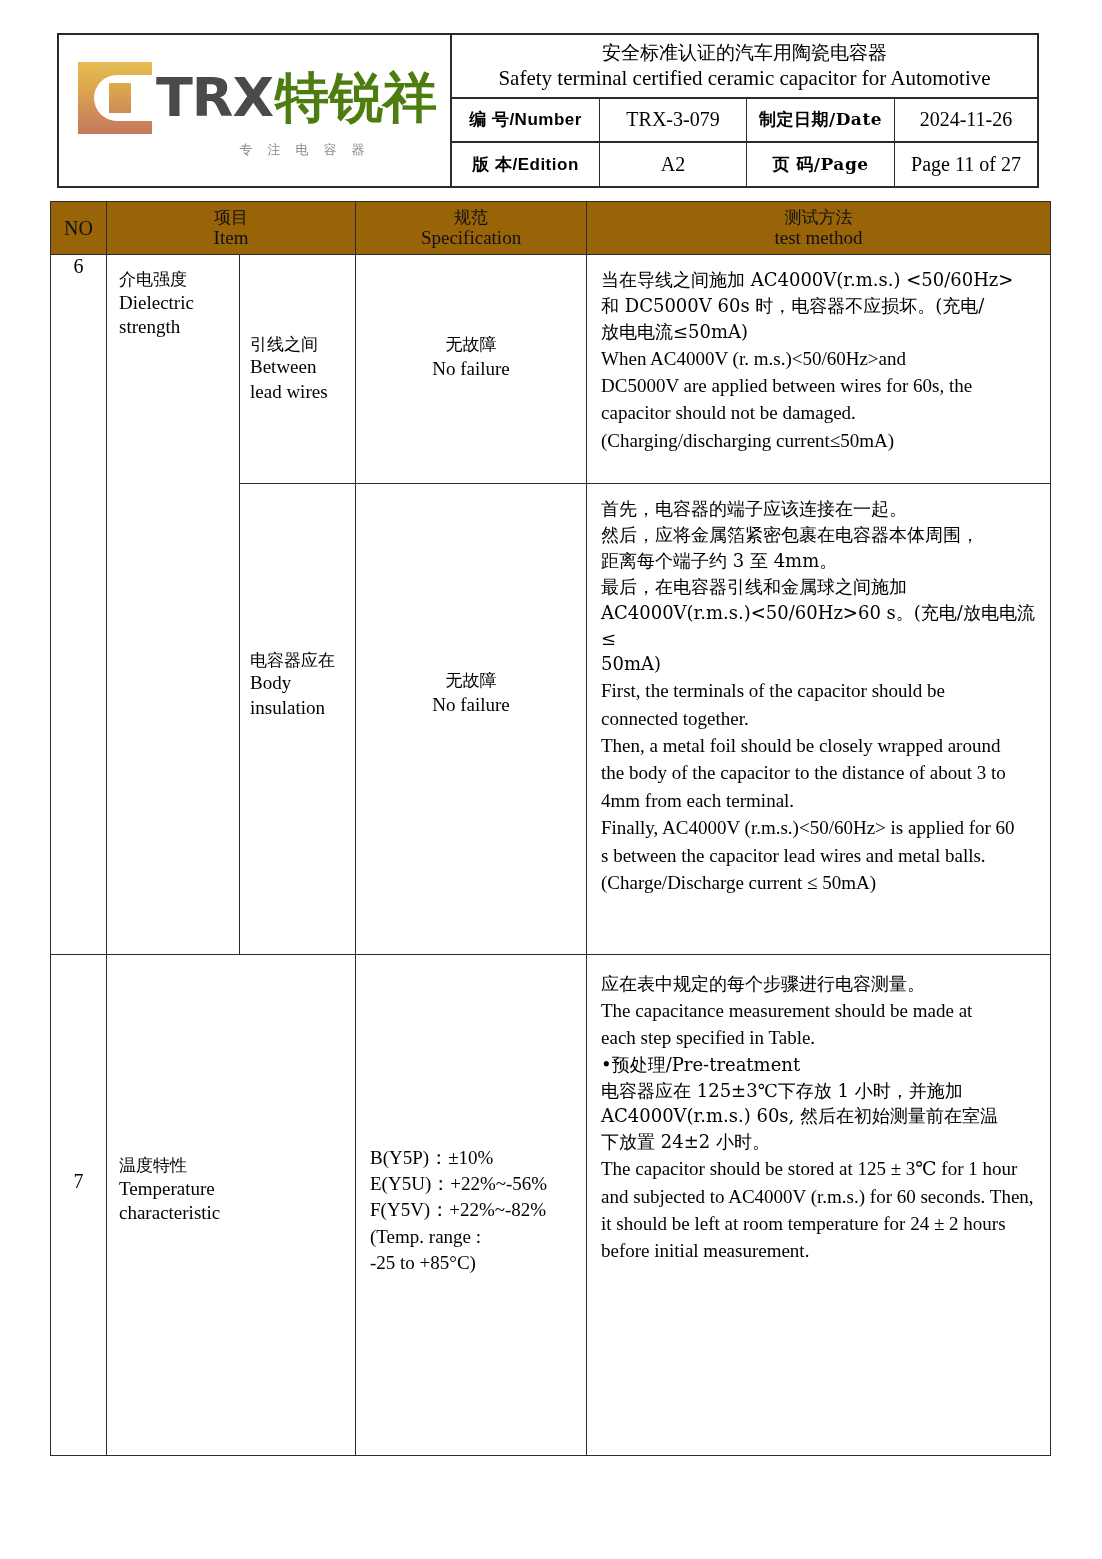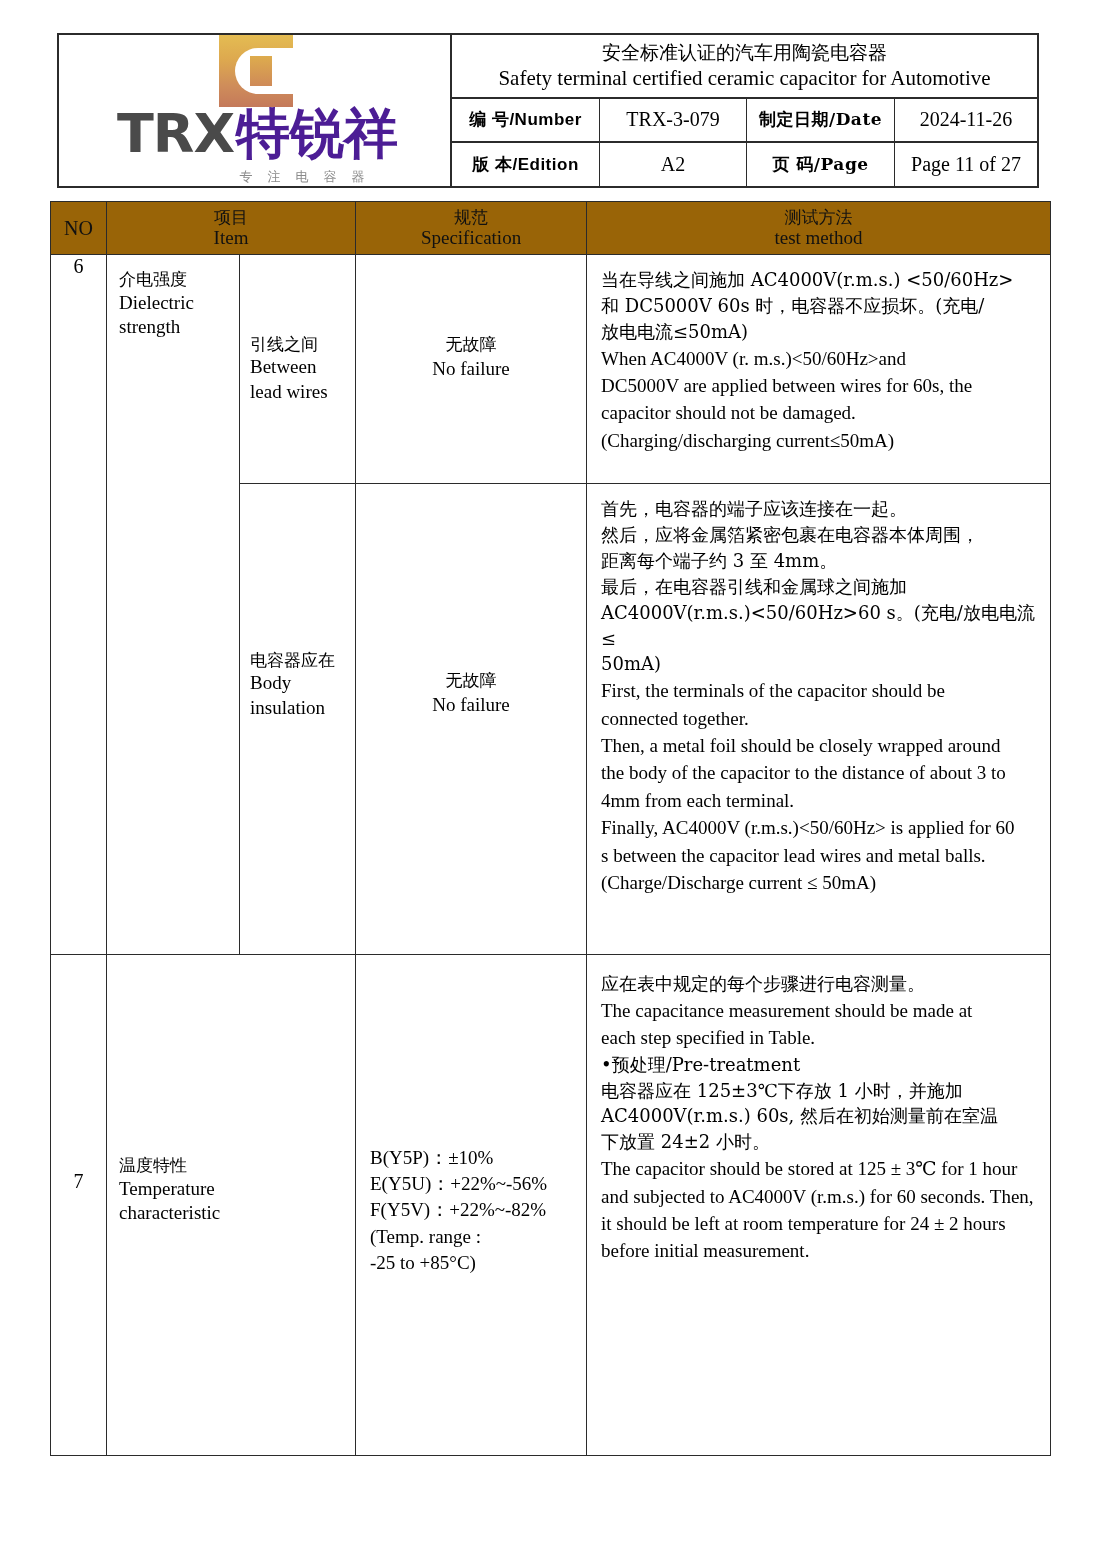--- a/index.html
+++ b/index.html
@@ -44,21 +44,20 @@
     align-items: center;
     justify-content: center;
   }
   .logo-row {
     display: flex;
     align-items: center;
     justify-content: center;
     width: 100%;
     padding-left: 6px;
     box-sizing: border-box;
-    flex-direction: column;
   }
   .logo-mark {
     width: 74px;
     height: 72px;
     position: relative;
     flex: 0 0 auto;
     margin-right: 4px;
   }
   .logo-mark .outer {
     position: absolute;
@@ -87,21 +86,21 @@
   .logo-trx {
     font-size: 54px;
     font-weight: bold;
     letter-spacing: -1px;
     color: #4a4a4a;
     line-height: 1;
   }
   .logo-cn {
     font-size: 54px;
     font-weight: bold;
-    color: #4c1d95;
+    color: #4d7c0f;
     line-height: 1;
     margin-left: 2px;
   }
   .logo-tagline {
     font-family: "DejaVu Sans", "Liberation Sans", sans-serif;
     font-size: 13px;
     color: #8a8a8a;
     letter-spacing: 15px;
     margin-top: 7px;
     padding-left: 110px;

